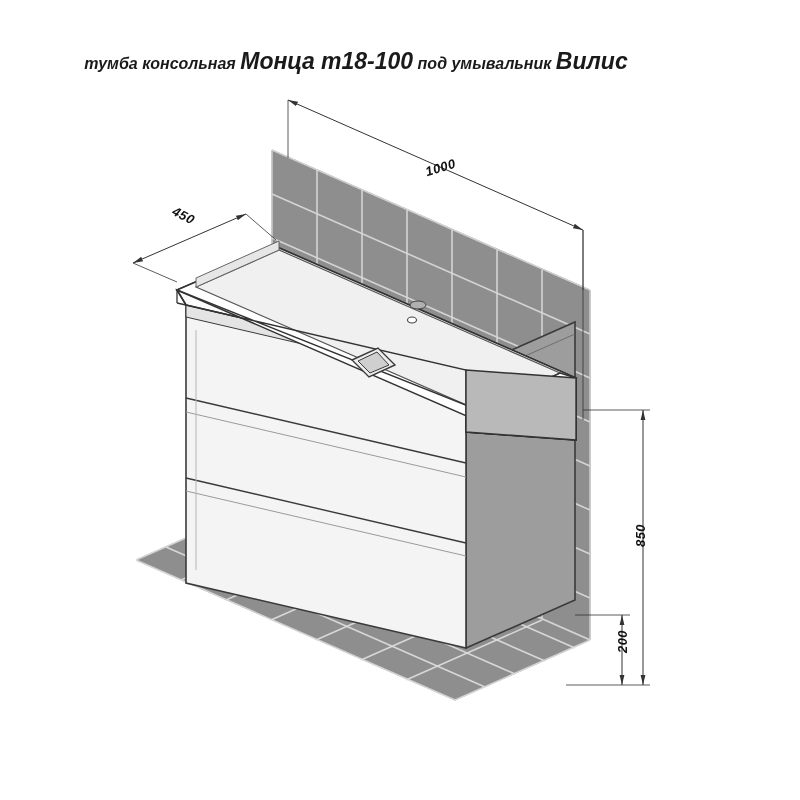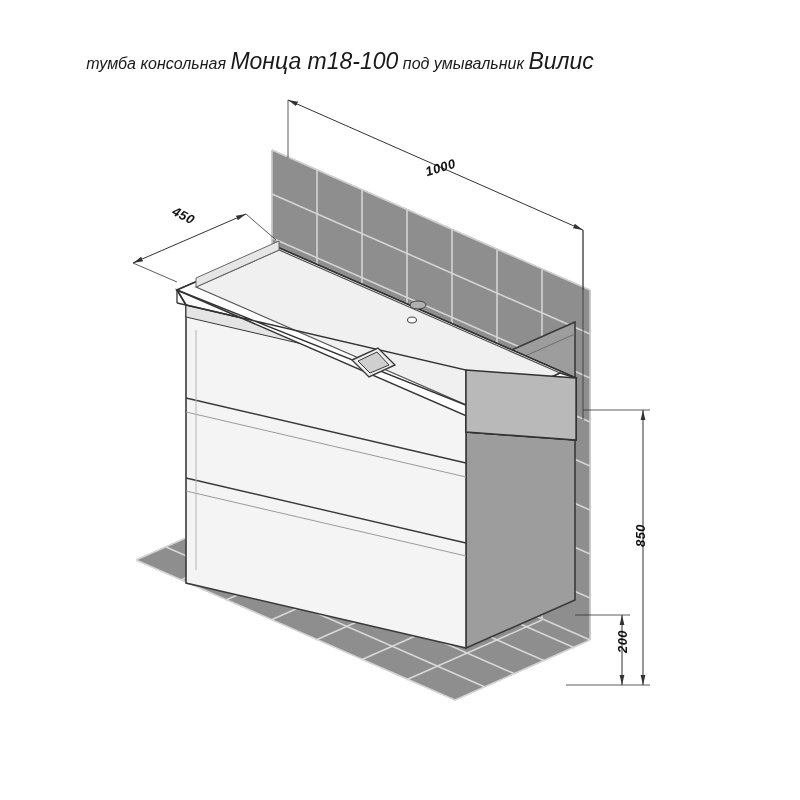--- a/index.html
+++ b/index.html
@@ -12,26 +12,26 @@
   }
   #page {
     position: relative;
     width: 800px;
     height: 800px;
     background: #ffffff;
     overflow: hidden;
   }
   #title {
     position: absolute;
-    left: 0;
+    left: 16px;
     top: 48px;
     width: 680px;
     text-align: center;
     font-style: italic;
-    font-weight: normal;
+    font-weight: bold;
     color: #1a1a1a;
     white-space: nowrap;
   }
   #title .t-small {
     font-size: 16px;
   }
   #title .t-big {
     font-size: 23px;
   }
   #drawing {

